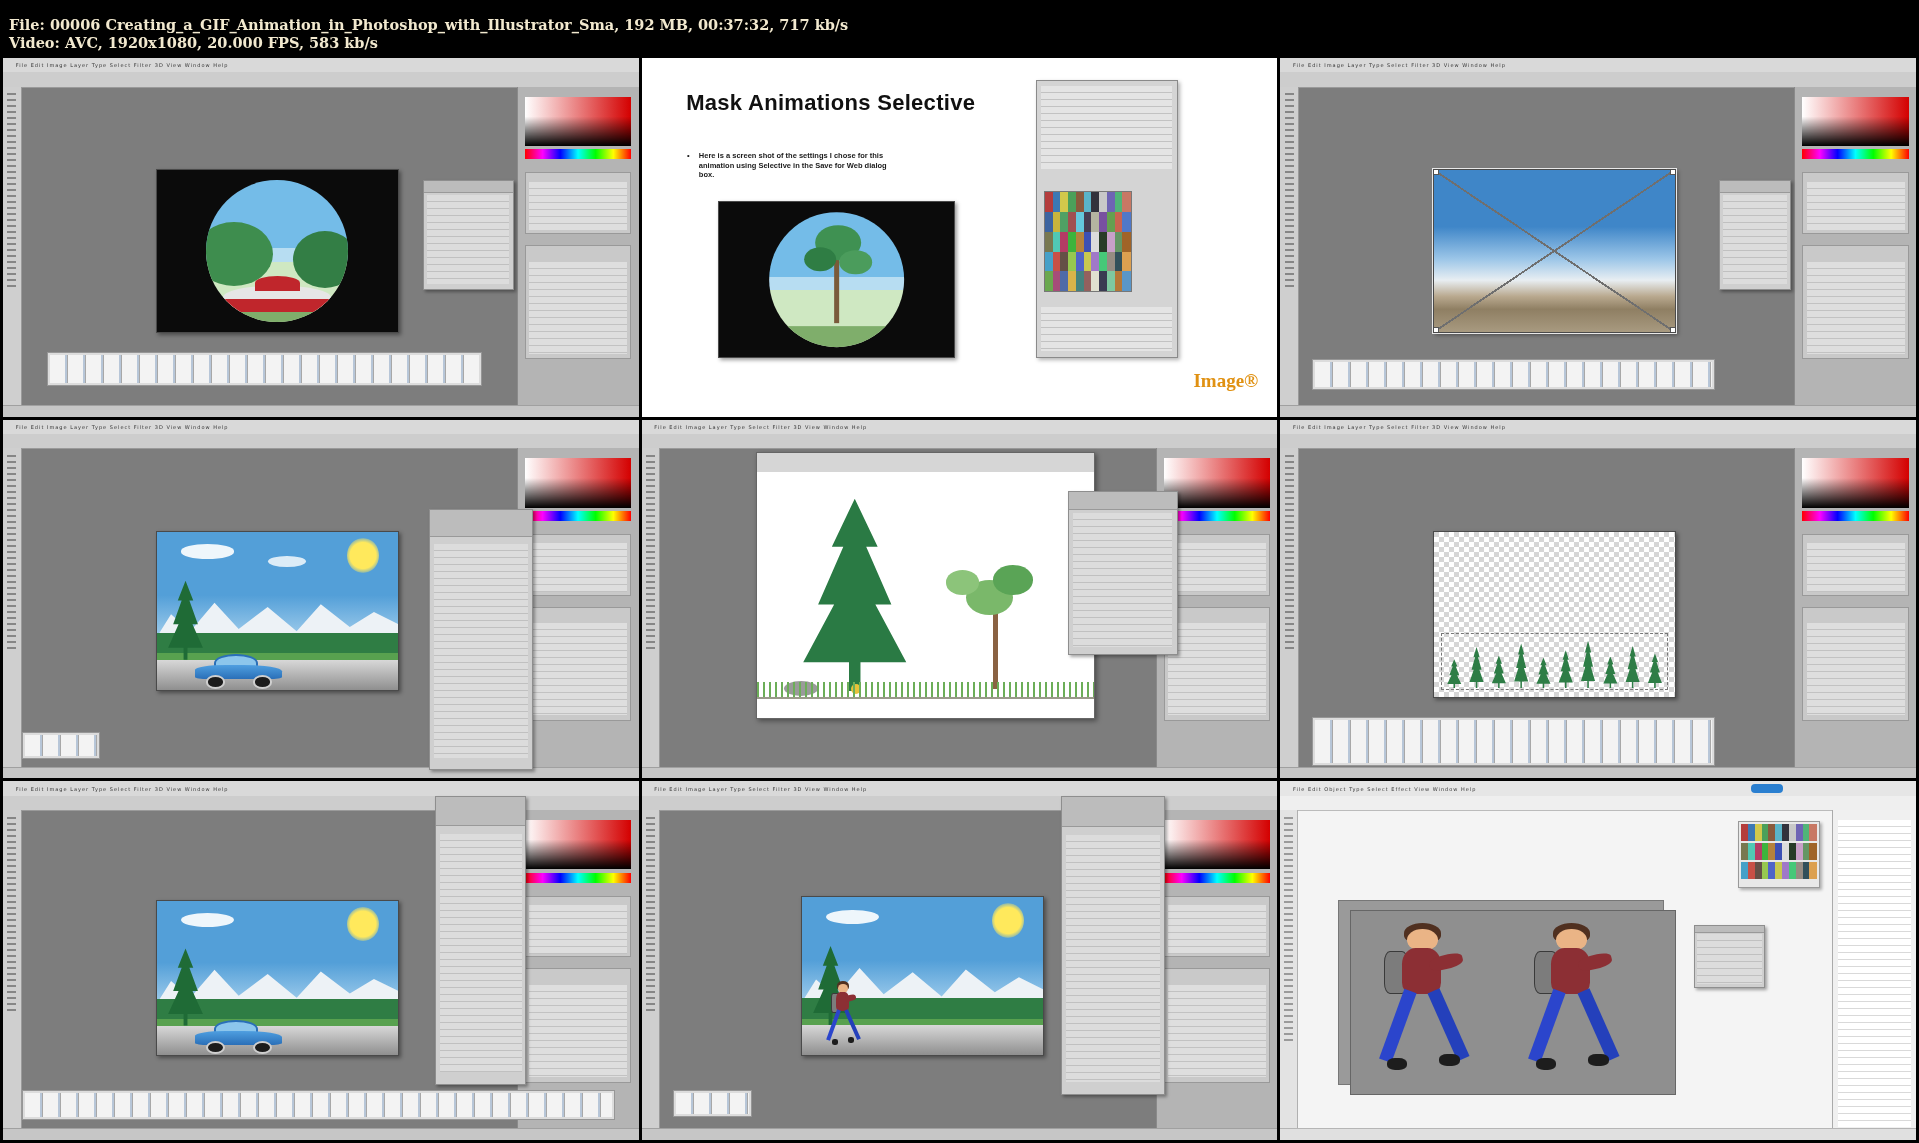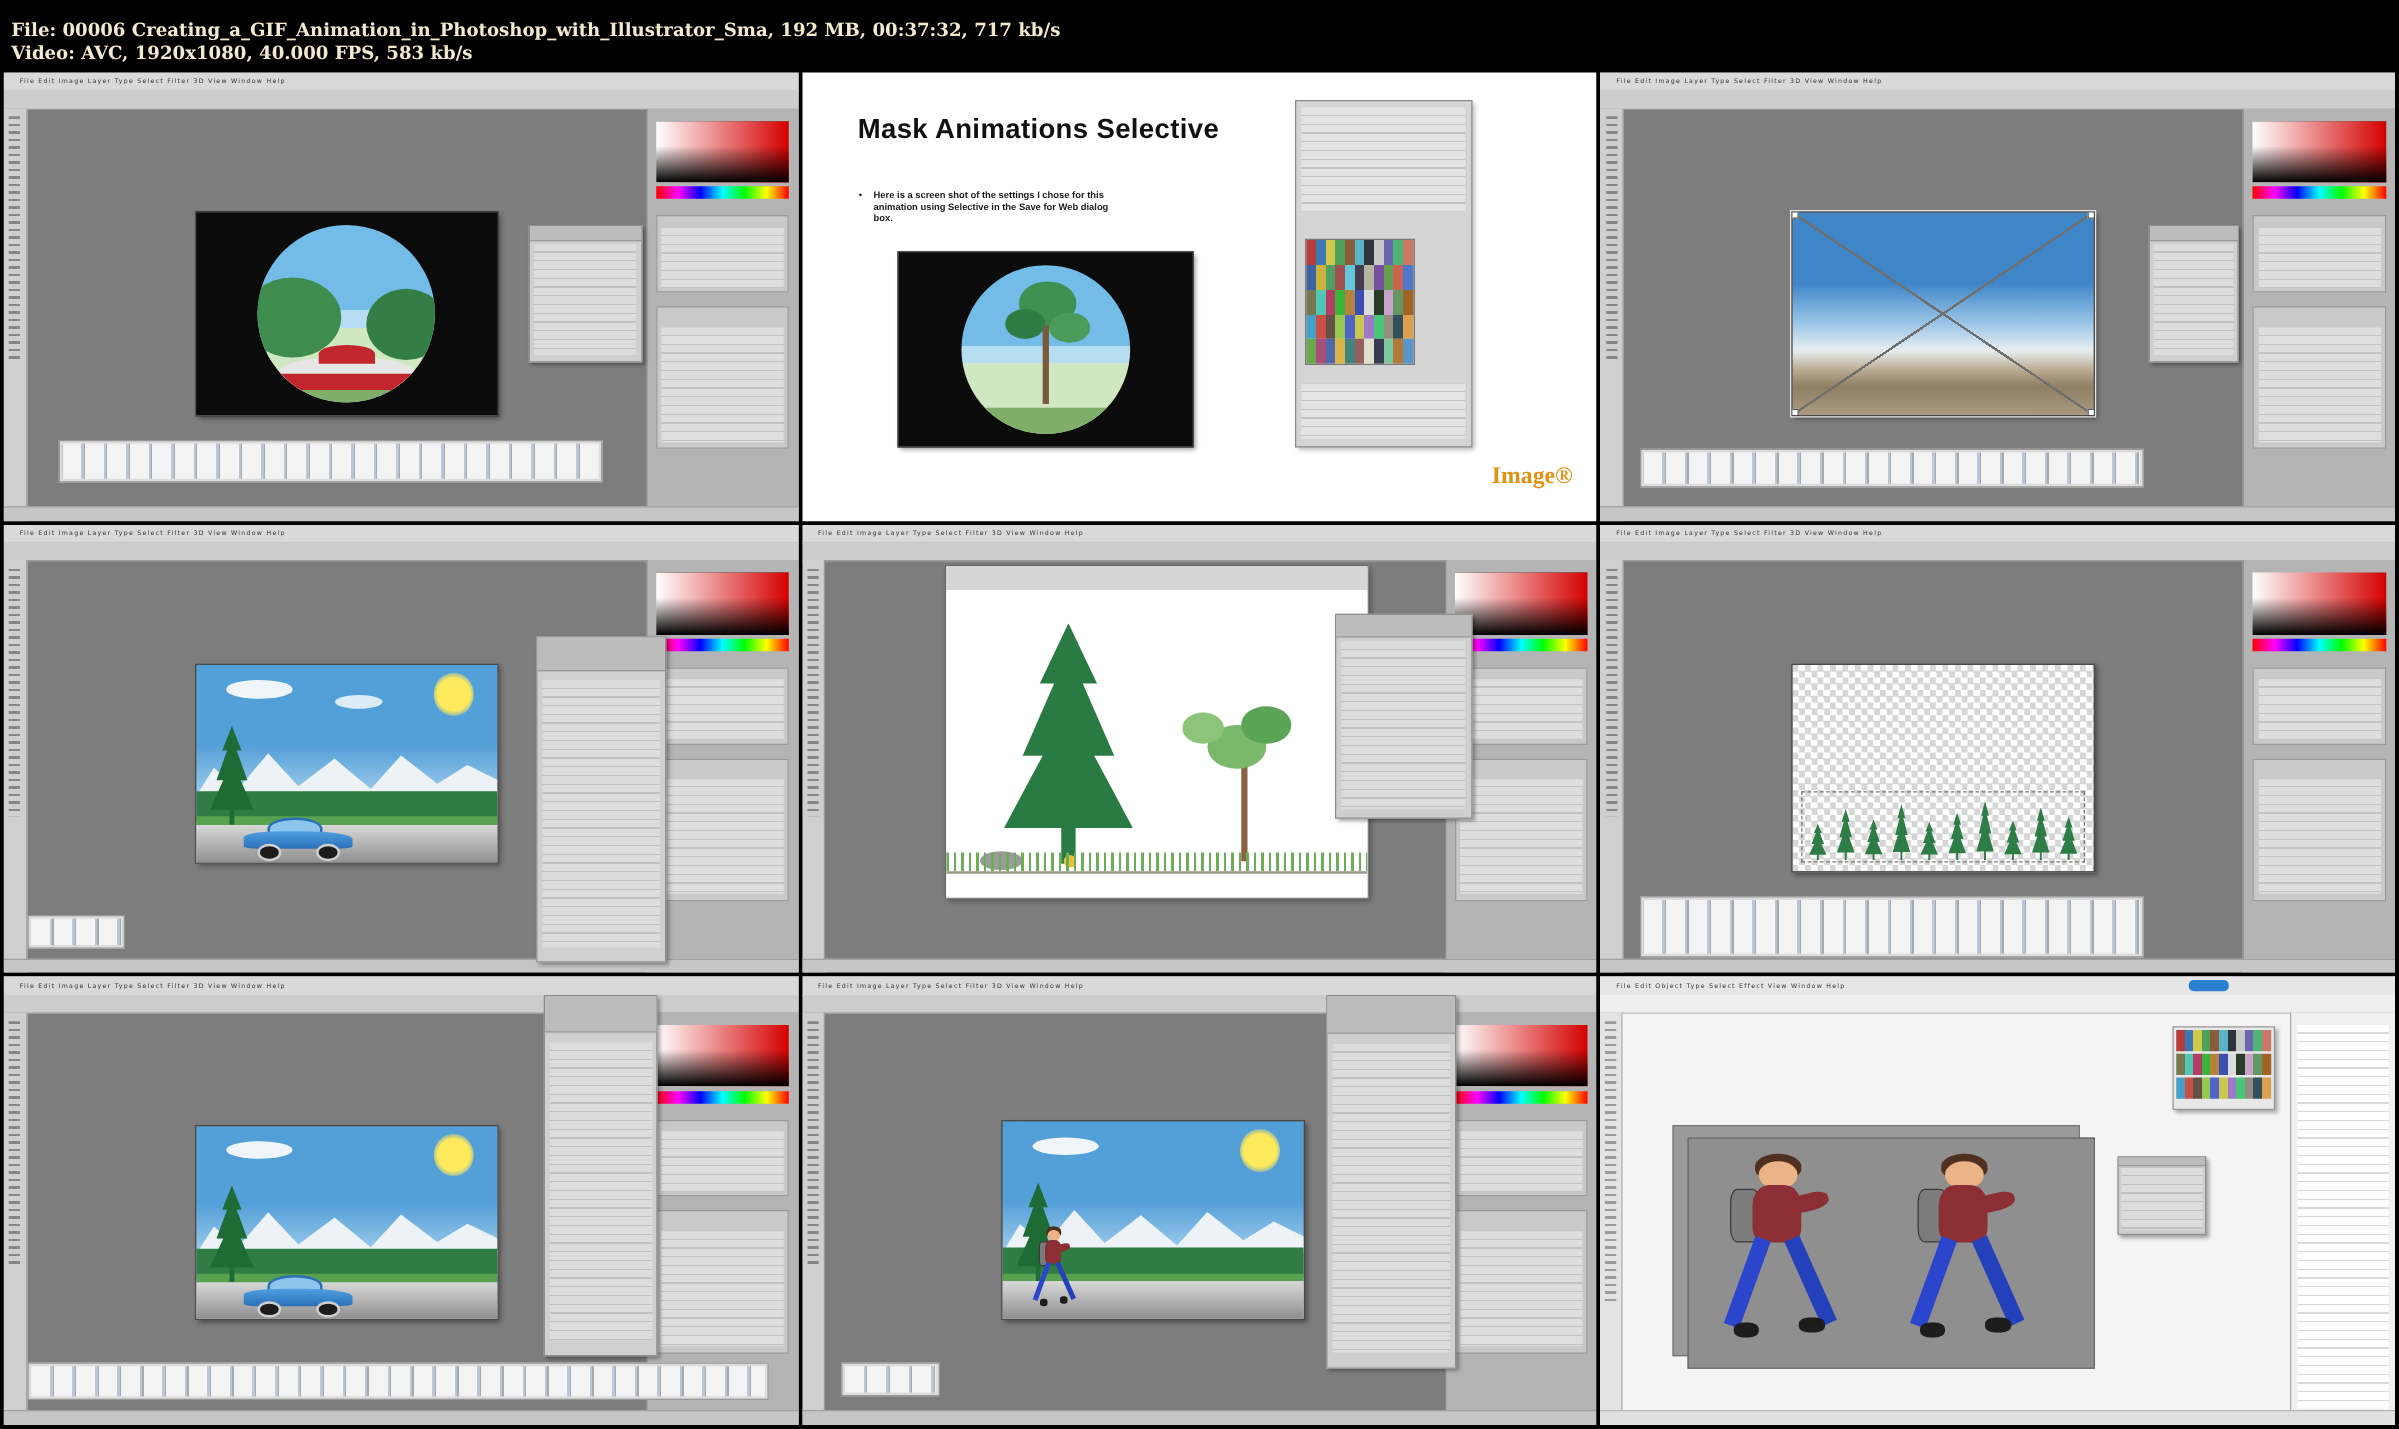--- a/index.html
+++ b/index.html
@@ -166,21 +166,21 @@
   .swpanel{position:absolute;background:#e8e8e8;border:1px solid #999;box-shadow:2px 2px 3px rgba(0,0,0,.3);padding:2px;}
   .swpanel .mr{height:28%;margin-bottom:2px;}
 </style>
 </head>
 <body>
 
 <div class="sheet">
 
   <div class="hdr">
     <div>File: 00006 Creating_a_GIF_Animation_in_Photoshop_with_Illustrator_Sma, 192 MB, 00:37:32, 717 kb/s</div>
-    <div>Video: AVC, 1920x1080, 40.000 FPS, 583 kb/s</div>
+    <div>Video: AVC, 1920x1080, 20.000 FPS, 583 kb/s</div>
   </div>
 
   <div class="grid">
 
     <div class="thumb">
       <div class="chrome">
   <div class="cv"></div>
   <div class="mb">
     <span>File  Edit  Image  Layer  Type  Select  Filter  3D  View  Window  Help</span>
   </div>

